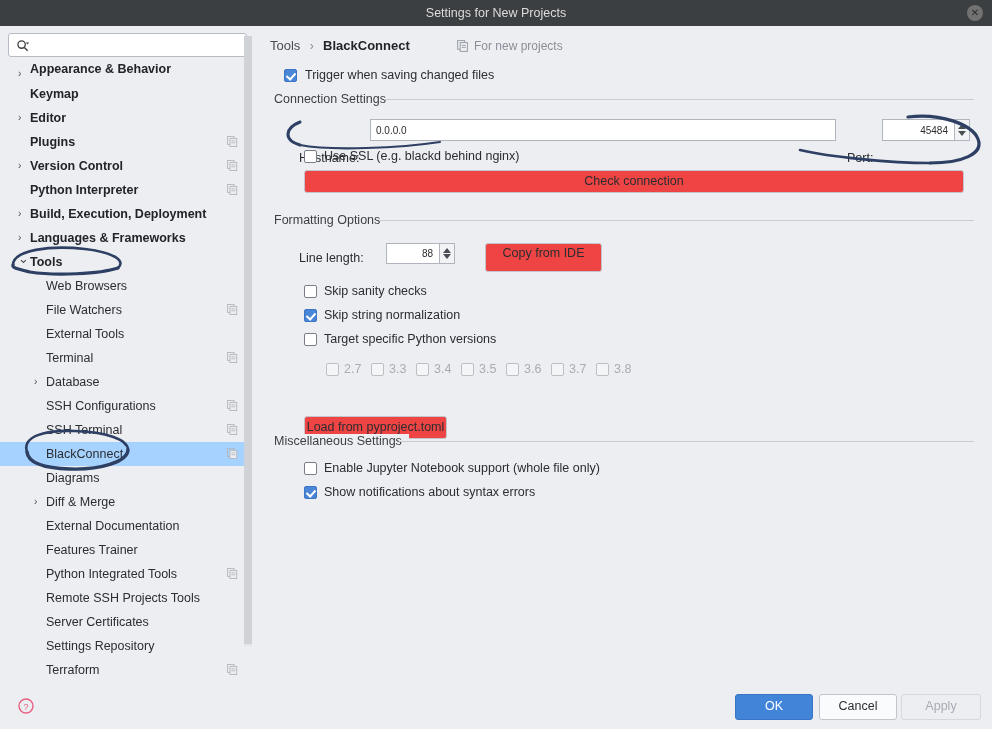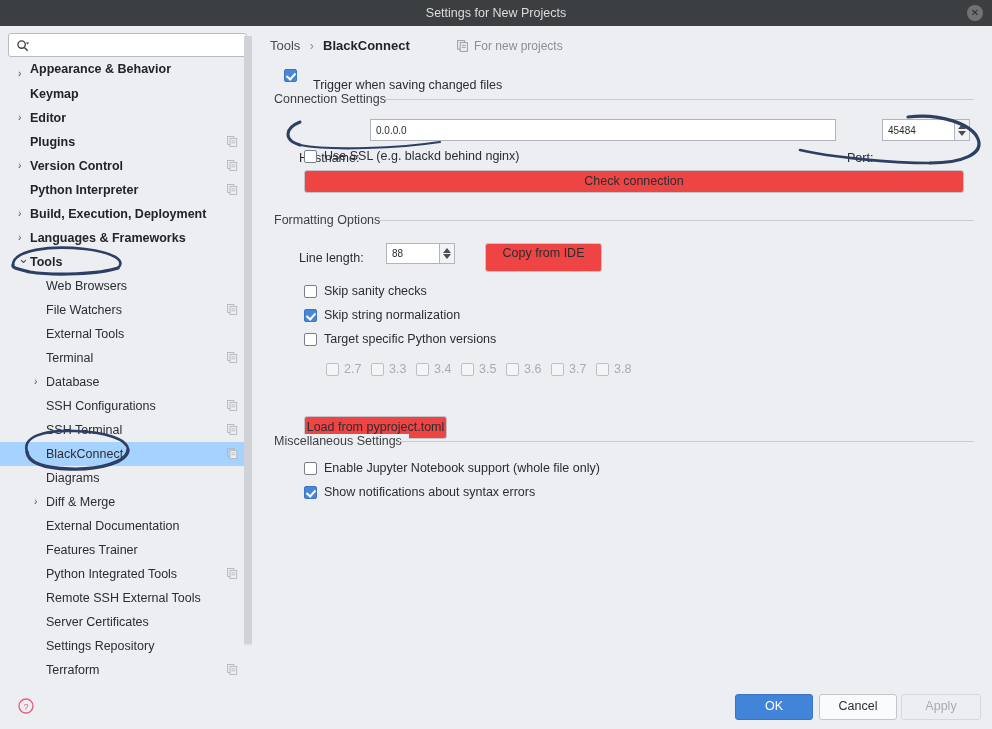--- a/index.html
+++ b/index.html
@@ -182,21 +182,21 @@
     position: absolute;
     background: #ffffff;
     border: 1px solid #b0b5bd;
     box-sizing: border-box;
     font-family: "Liberation Sans", sans-serif;
     font-size: 10px;
     color: #2b2d30;
     padding: 0 5px;
     outline: none;
   }
-  .field.ralign { text-align: left; padding-right: 6px; }
+  .field.ralign { text-align: right; padding-right: 6px; }
 
   .inline-label {
     position: absolute;
     font-size: 12.5px; color: #2b2d30;
     white-space: nowrap;
   }
 
   
   .spinner {
     position: absolute;
@@ -426,21 +426,21 @@
         <div class="tree-row">
           <span class="tree-label" style="left: 46px;">Python Integrated Tools</span>
           <svg class="badge-icon" viewBox="0 0 12 12">
             <rect x="0.6" y="0.6" width="7" height="8.6" fill="none" stroke="#b3b7bd" stroke-width="1"></rect>
             <rect x="3.2" y="2.6" width="7.4" height="8.8" fill="#eceef2" stroke="#b3b7bd" stroke-width="1"></rect>
             <line x1="4.8" y1="5.4" x2="9" y2="5.4" stroke="#b3b7bd" stroke-width="0.9"></line>
             <line x1="4.8" y1="7.4" x2="9" y2="7.4" stroke="#b3b7bd" stroke-width="0.9"></line>
           </svg>
         </div>
         <div class="tree-row">
-          <span class="tree-label" style="left: 46px;">Remote SSH External Tools</span>
+          <span class="tree-label" style="left: 46px;">Remote SSH Projects Tools</span>
         </div>
         <div class="tree-row">
           <span class="tree-label" style="left: 46px;">Server Certificates</span>
         </div>
         <div class="tree-row">
           <span class="tree-label" style="left: 46px;">Settings Repository</span>
         </div>
         <div class="tree-row">
           <span class="tree-label" style="left: 46px;">Terraform</span>
           <svg class="badge-icon" viewBox="0 0 12 12">
@@ -470,21 +470,21 @@
         <rect x="3.2" y="2.6" width="7.2" height="8.8" fill="#eceef2" stroke="#9a9ea5" stroke-width="1"></rect>
         <line x1="4.8" y1="5.4" x2="8.8" y2="5.4" stroke="#9a9ea5" stroke-width="0.9"></line>
         <line x1="4.8" y1="7.4" x2="8.8" y2="7.4" stroke="#9a9ea5" stroke-width="0.9"></line>
       </svg>
       <span class="scope-text">For new projects</span>
     </div>
 
     <div class="content">
 
       <div class="cb checked" style="left:32px; top:43px;"></div>
-      <div class="cb-label" style="left:53px; top:53px;margin-left:8px;">Trigger when saving changed files</div>
+      <div class="cb-label" style="left:53px; top:43px;">Trigger when saving changed files</div>
 
       <div class="group-title" style="left:22px; top:66px;">Connection Settings</div>
       <div class="group-line" style="left:132px; top:73px; width:590px;"></div>
 
       <div class="inline-label" style="left:47px; top:125px;">Hostname:</div>
       <input class="field" type="text" style="left: 118px; top: 93px; width: 466px; height: 22px;" value="0.0.0.0">
 
       <div class="inline-label" style="left:595px; top:125px;">Port:</div>
       <input class="field ralign" type="text" style="left: 630px; top: 93px; width: 73px; height: 22px;" value="45484">
       <div class="spinner" style="left:703px; top:93px; height:22px;">

